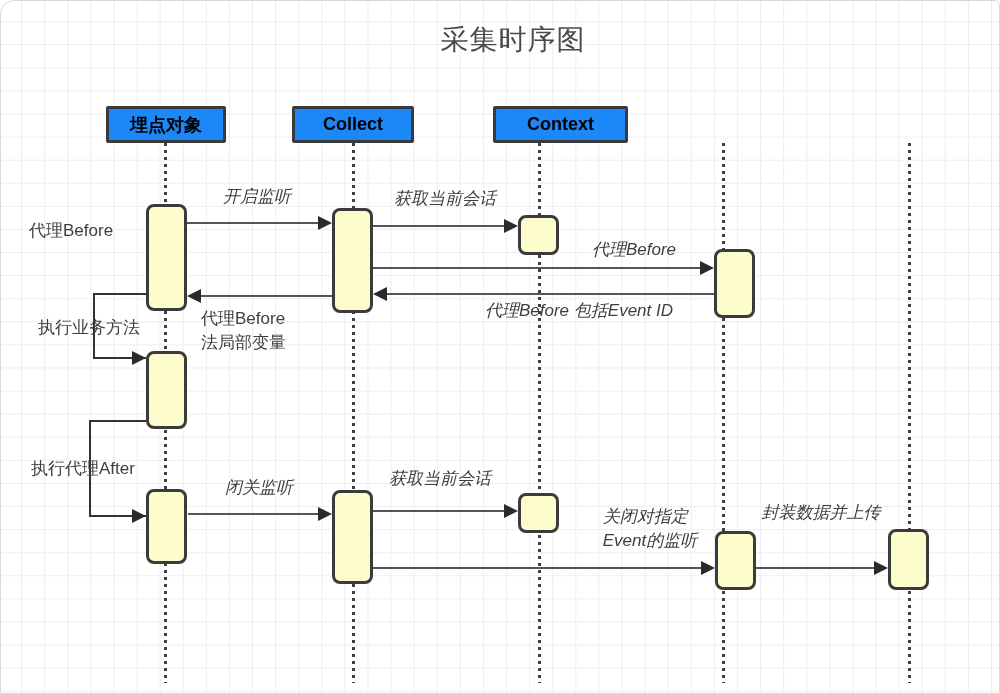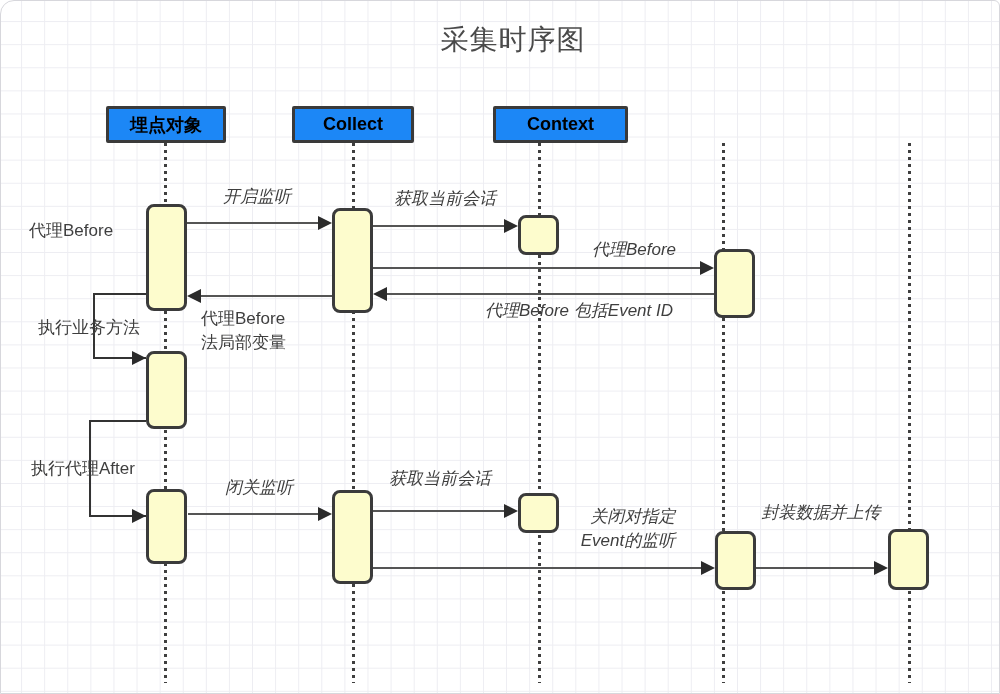--- a/index.html
+++ b/index.html
@@ -75,21 +75,21 @@
   }
   .lbl{
     position:absolute;
     font-size:17px;
     color:#3e3e3e;
     white-space:nowrap;
     line-height:24px;
   }
   .lbl.centered{transform:translateX(-50%);font-style:italic;}
   .lbl.two-line span{display:block;}
-  .lbl.center-text{text-align:right;}
+  .lbl.center-text{text-align:left;margin-left:22px;}
 </style>
 </head>
 <body>
 
 <div class="canvas">
 
   <div class="title" style="left:512px;top:20px">采集时序图</div>
 
   <div class="lifeline" style="left:163px"></div>
   <div class="lifeline" style="left:351px"></div>

